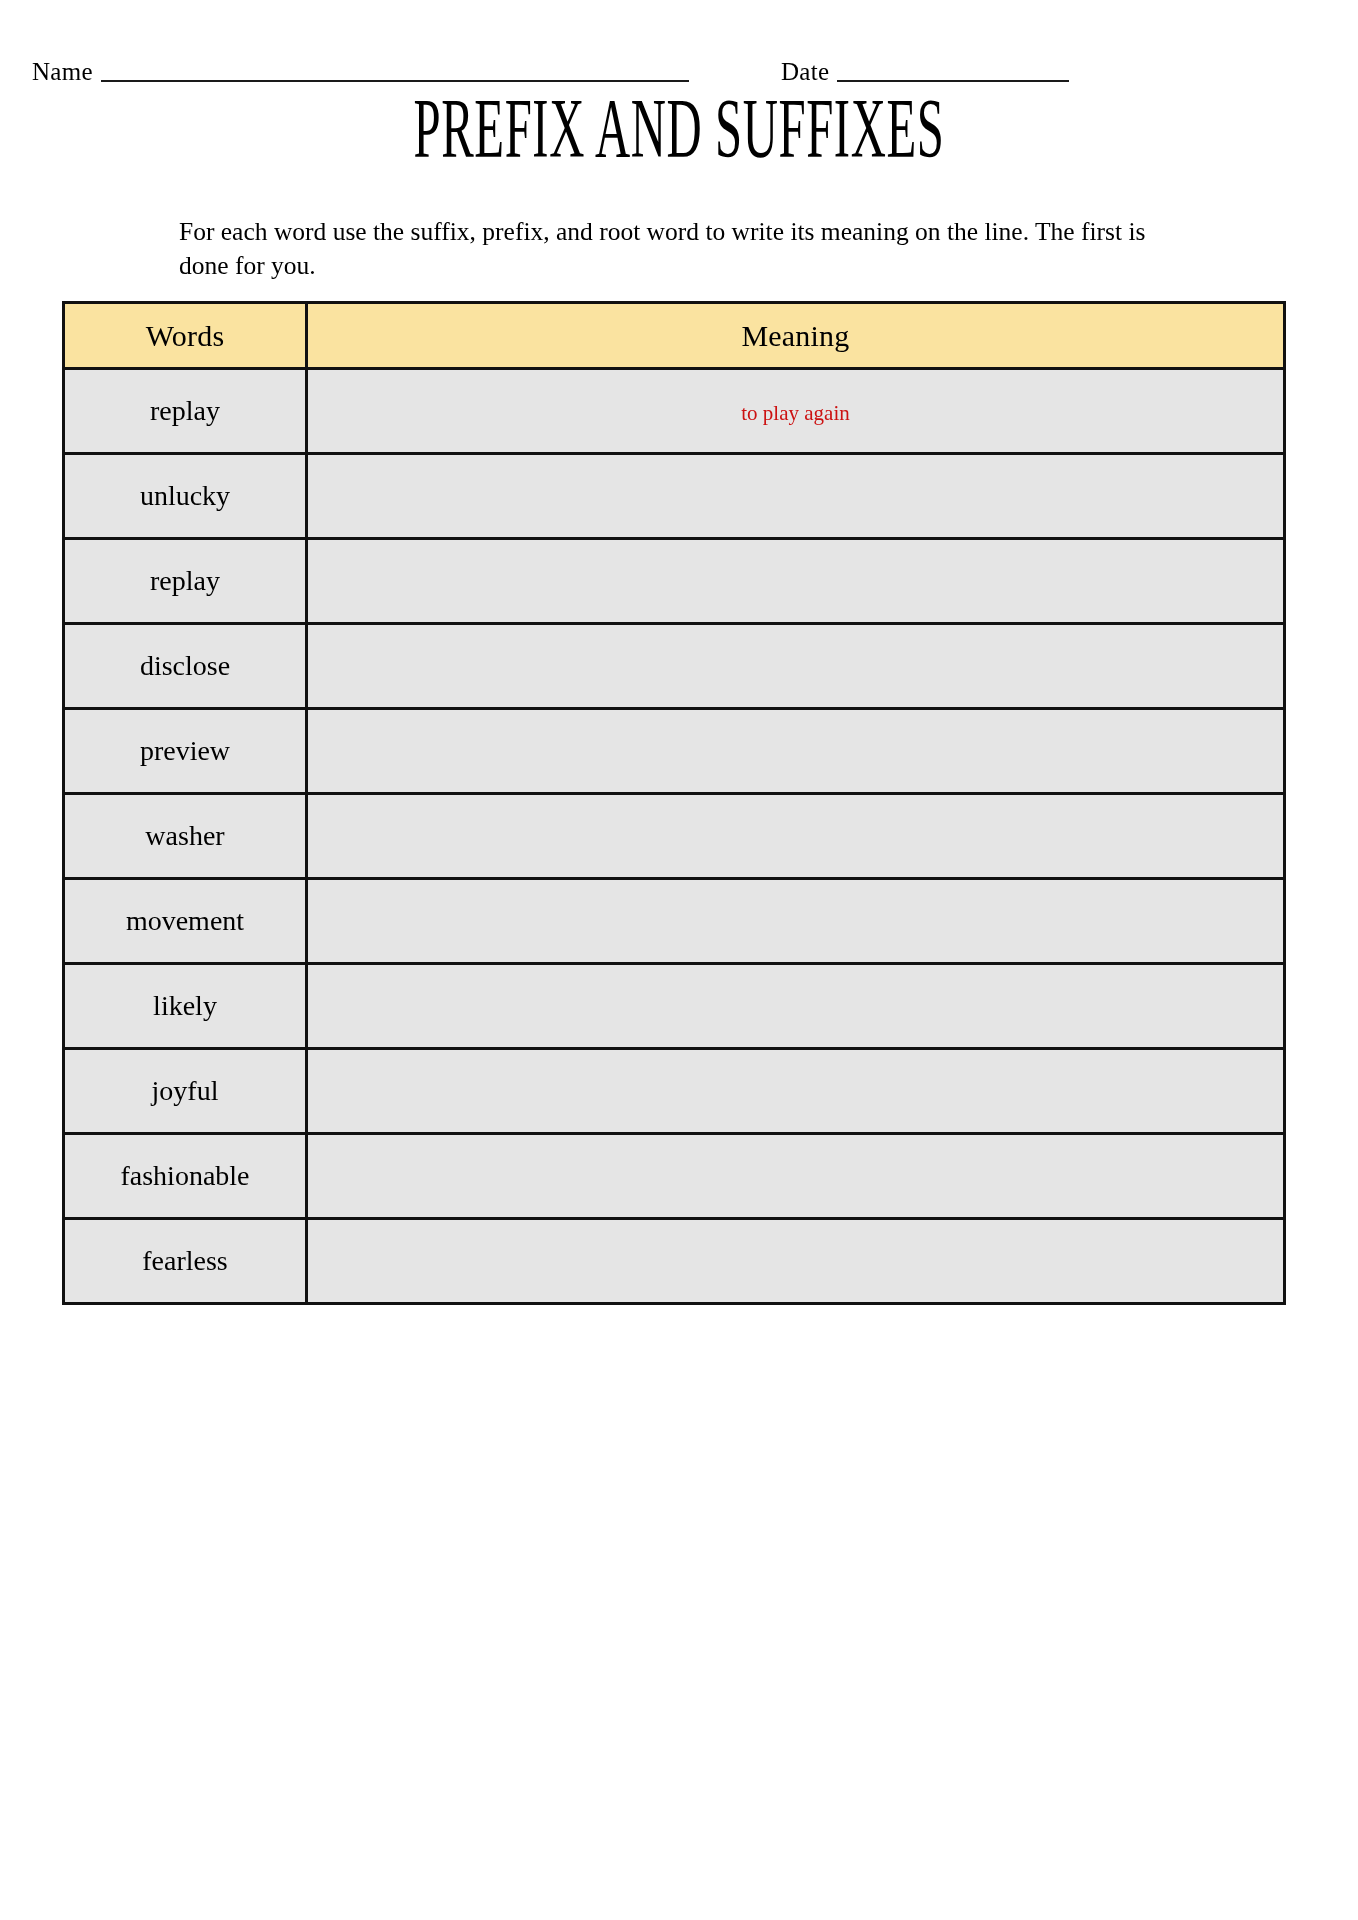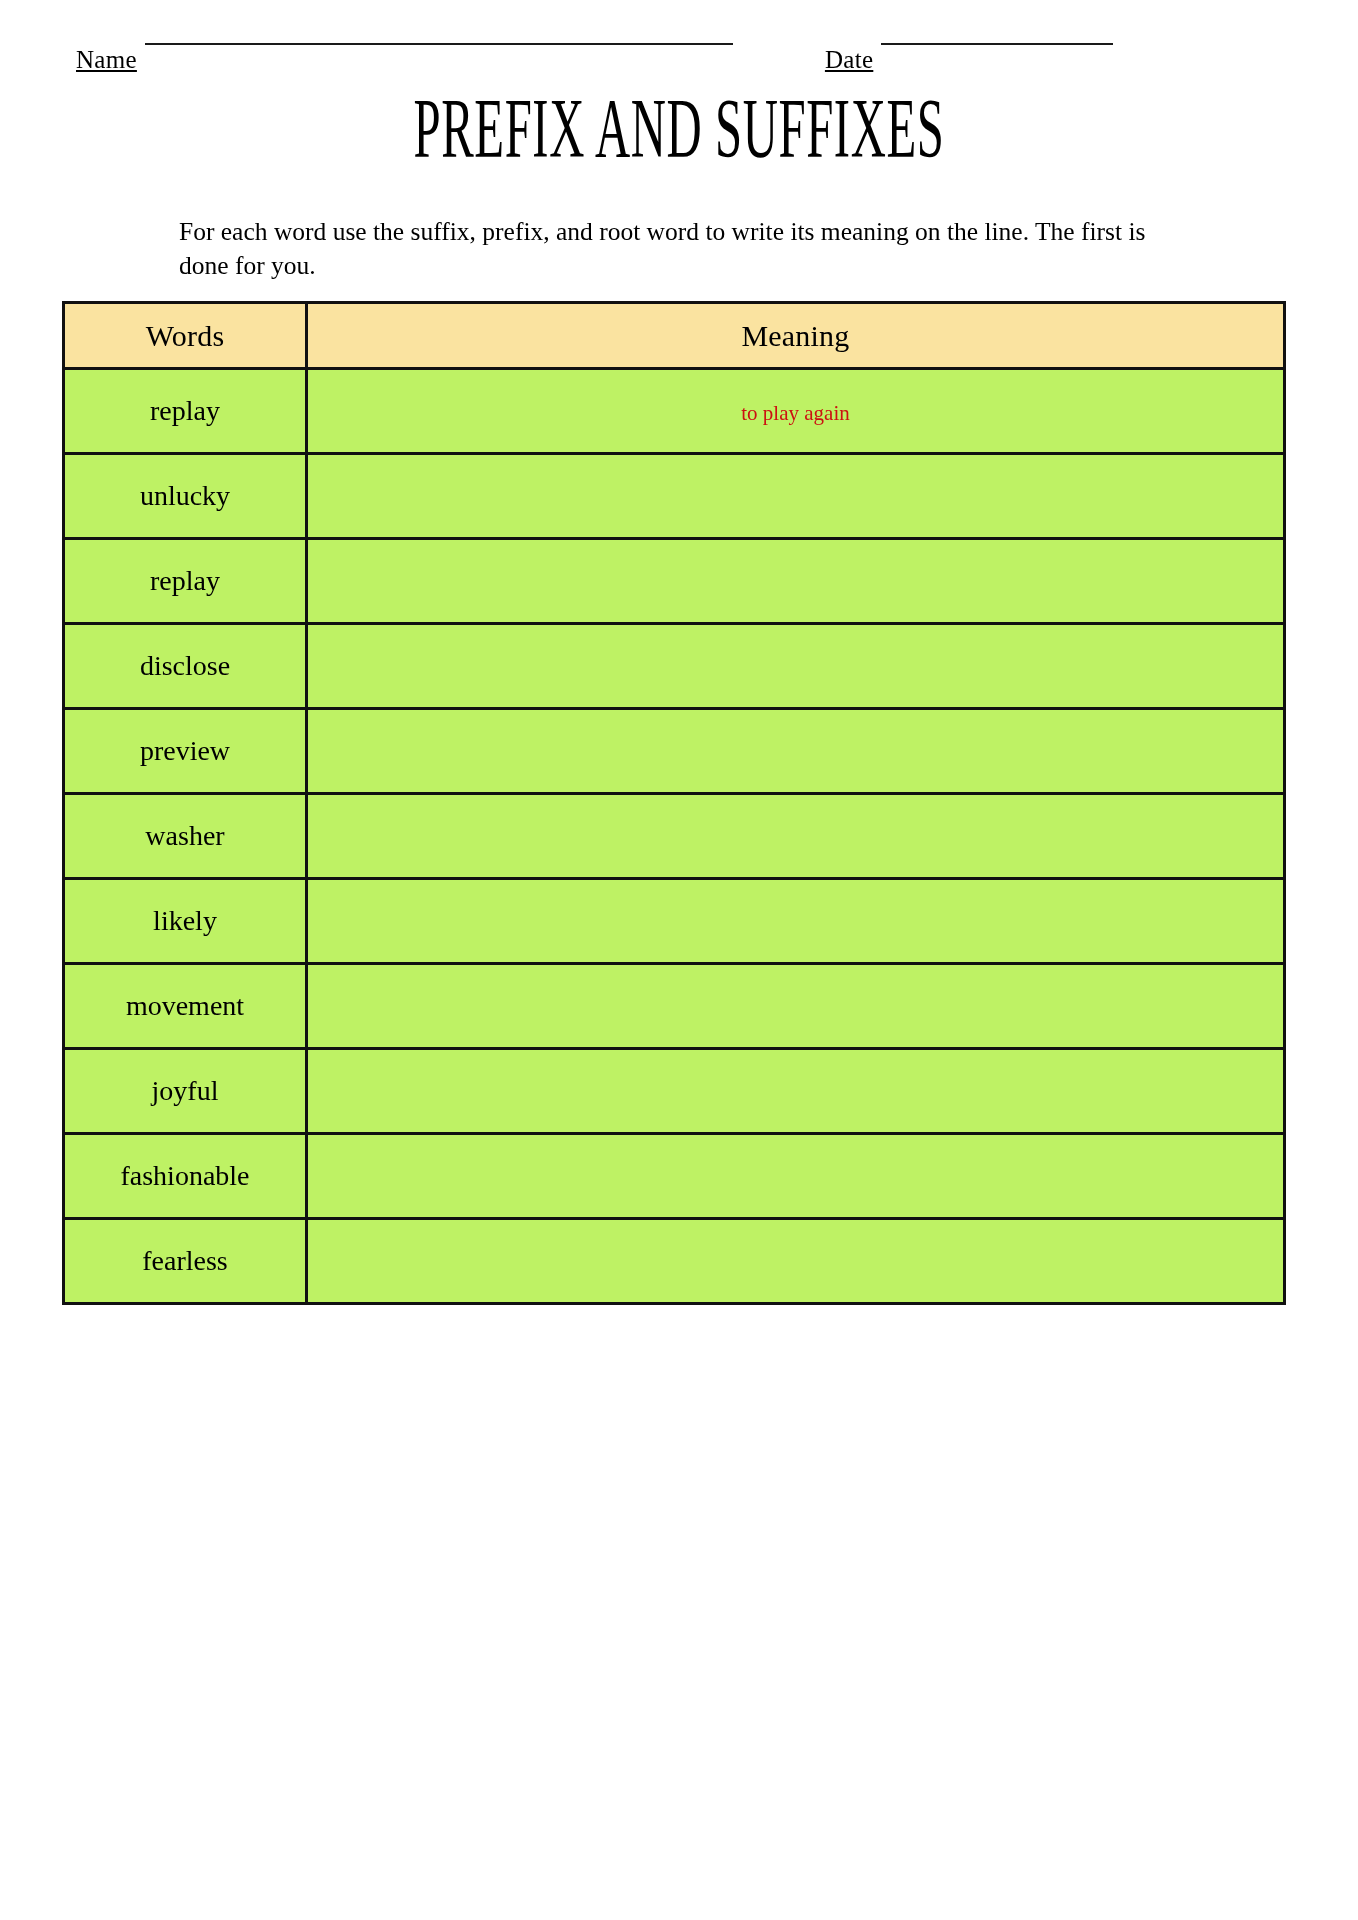--- a/index.html
+++ b/index.html
@@ -17,24 +17,23 @@
   }
 
   
   .name-date-row {
     position: absolute;
     left: 0;
     top: 46px;
     width: 100%;
     height: 40px;
     display: flex;
-    align-items: flex-start;
-    padding: 0 76px;
+    align-items: flex-end;
+    padding: 0 32px;
     box-sizing: border-box;
-    text-decoration: underline;
   }
   .field-label {
     font-size: 25px;
     font-family: "Liberation Serif", "DejaVu Serif", serif;
     letter-spacing: 0.3px;
     white-space: nowrap;
   }
   .blank-line {
     display: inline-block;
     height: 1px;
@@ -86,21 +85,21 @@
     border-collapse: collapse;
     table-layout: fixed;
   }
   .worksheet-table th,
   .worksheet-table td {
     border: 3px solid #111111;
     padding: 0;
     text-align: center;
     vertical-align: middle;
     font-weight: 400;
-    background: #bef264;
+    background: #e5e5e5;
   }
   .col-words  { width: 243px; }
   .col-meaning{ width: 978px; }
 
   .worksheet-table thead th {
     background: #FAE3A0;
     height: 63px;
     font-size: 30px;
     font-family: "Liberation Serif", "DejaVu Serif", serif;
     letter-spacing: 0.2px;
@@ -164,25 +163,25 @@
       </tr>
       <tr>
         <td>preview</td>
         <td class="meaning-cell"><span class="answer-text" style="color: rgb(204, 17, 17);"></span></td>
       </tr>
       <tr>
         <td>washer</td>
         <td class="meaning-cell"><span class="answer-text" style="color: rgb(204, 17, 17);"></span></td>
       </tr>
       <tr>
-        <td>likely</td>
+        <td>movement</td>
         <td class="meaning-cell"><span class="answer-text" style="color: rgb(204, 17, 17);"></span></td>
       </tr>
       <tr>
-        <td>movement</td>
+        <td>likely</td>
         <td class="meaning-cell"><span class="answer-text" style="color: rgb(204, 17, 17);"></span></td>
       </tr>
       <tr>
         <td>joyful</td>
         <td class="meaning-cell"><span class="answer-text" style="color: rgb(204, 17, 17);"></span></td>
       </tr>
       <tr>
         <td>fashionable</td>
         <td class="meaning-cell"><span class="answer-text" style="color: rgb(204, 17, 17);"></span></td>
       </tr>

